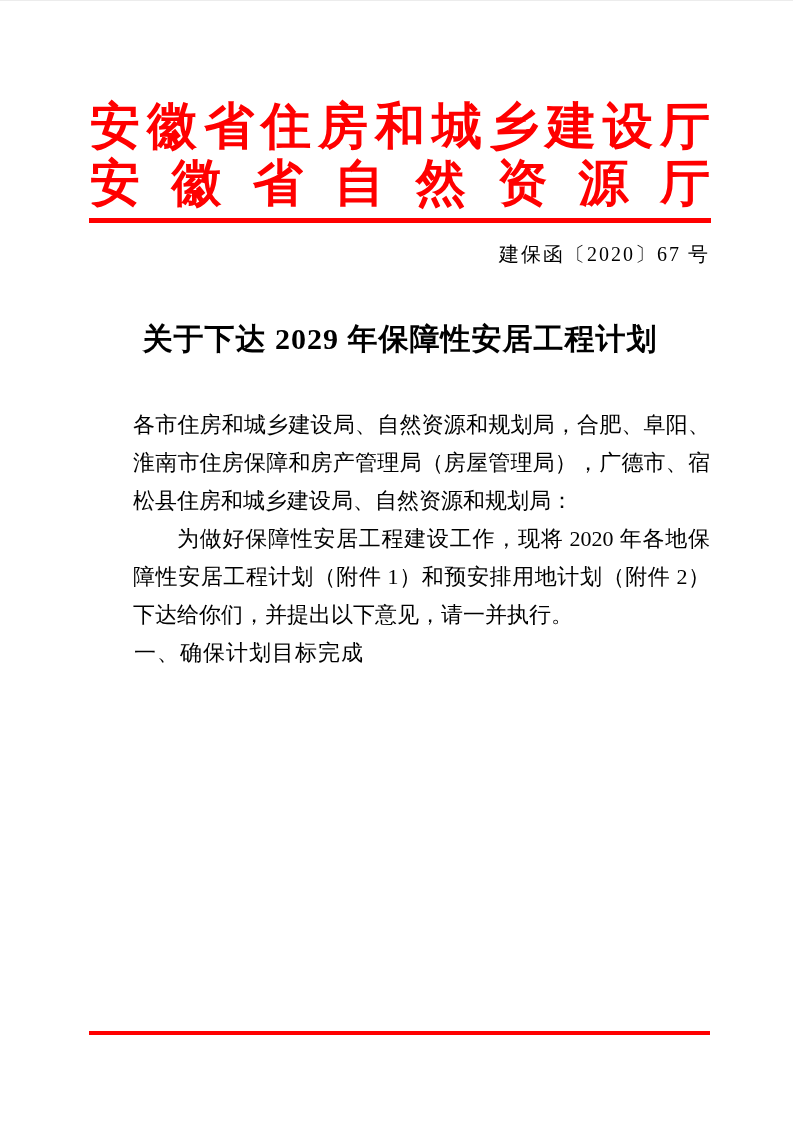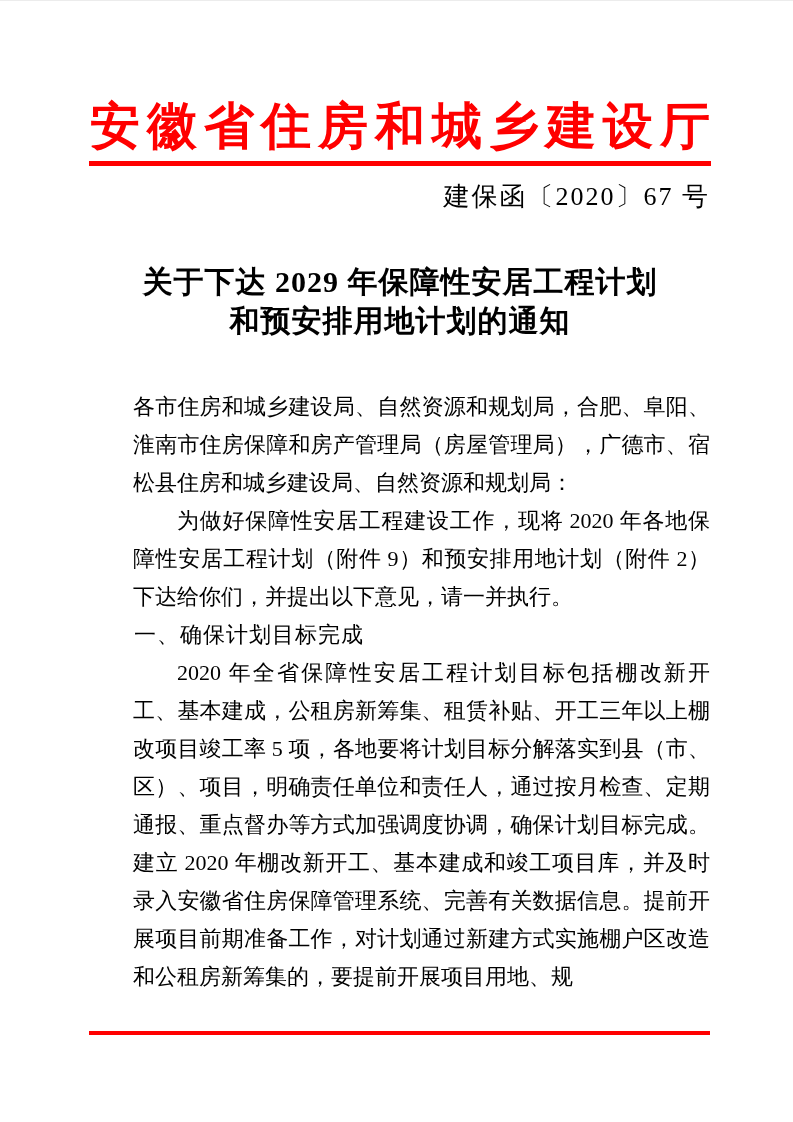--- a/index.html
+++ b/index.html
@@ -38,21 +38,21 @@
     margin-top: 6px;
     margin-left: -1px;
     width: 622px;
     height: 1px;
     border-top: 3px solid #ff0000;
     border-bottom: 2px solid #ff0000;
   }
   
   .doc-number {
     margin-top: 16px;
-    font-size: 26px;
+    font-size: 20px;
     line-height: 30px;
     text-align: right;
     letter-spacing: 2px;
   }
   
   .doc-title {
     margin-top: 50px;
     text-align: center;
     font-weight: bold;
     font-size: 30px;
@@ -86,33 +86,32 @@
   }
 </style>
 </head>
 <body>
 
 <div class="page">
   <div class="content">
 
     <div class="letterhead">
       <div class="agency-line">安徽省住房和城乡建设厅</div>
+      <div class="agency-line">安徽省自然资源厅</div>
       <div class="head-rule"></div>
     </div>
 
     <div class="doc-number">建保函〔2020〕67 号</div>
 
     <div class="doc-title">
       <div>关于下达 2029 年保障性安居工程计划</div>
-      <div>和预安排用地计划的通知</div>
     </div>
 
     <div class="body-text">
       <p class="para">各市住房和城乡建设局、自然资源和规划局，合肥、阜阳、淮南市住房保障和房产管理局（房屋管理局），广德市、宿松县住房和城乡建设局、自然资源和规划局：</p>
-      <p class="para indent">为做好保障性安居工程建设工作，现将 2020 年各地保障性安居工程计划（附件 9）和预安排用地计划（附件 2）下达给你们，并提出以下意见，请一并执行。</p>
+      <p class="para indent">为做好保障性安居工程建设工作，现将 2020 年各地保障性安居工程计划（附件 1）和预安排用地计划（附件 2）下达给你们，并提出以下意见，请一并执行。</p>
       <p class="section-heading">一、确保计划目标完成</p>
-      <p class="para indent">2020 年全省保障性安居工程计划目标包括棚改新开工、基本建成，公租房新筹集、租赁补贴、开工三年以上棚改项目竣工率 5 项，各地要将计划目标分解落实到县（市、区）、项目，明确责任单位和责任人，通过按月检查、定期通报、重点督办等方式加强调度协调，确保计划目标完成。建立 2020 年棚改新开工、基本建成和竣工项目库，并及时录入安徽省住房保障管理系统、完善有关数据信息。提前开展项目前期准备工作，对计划通过新建方式实施棚户区改造和公租房新筹集的，要提前开展项目用地、规</p>
     </div>
 
   </div>
 
   <div class="foot-rule"></div>
 </div>
 
 </body></html>

